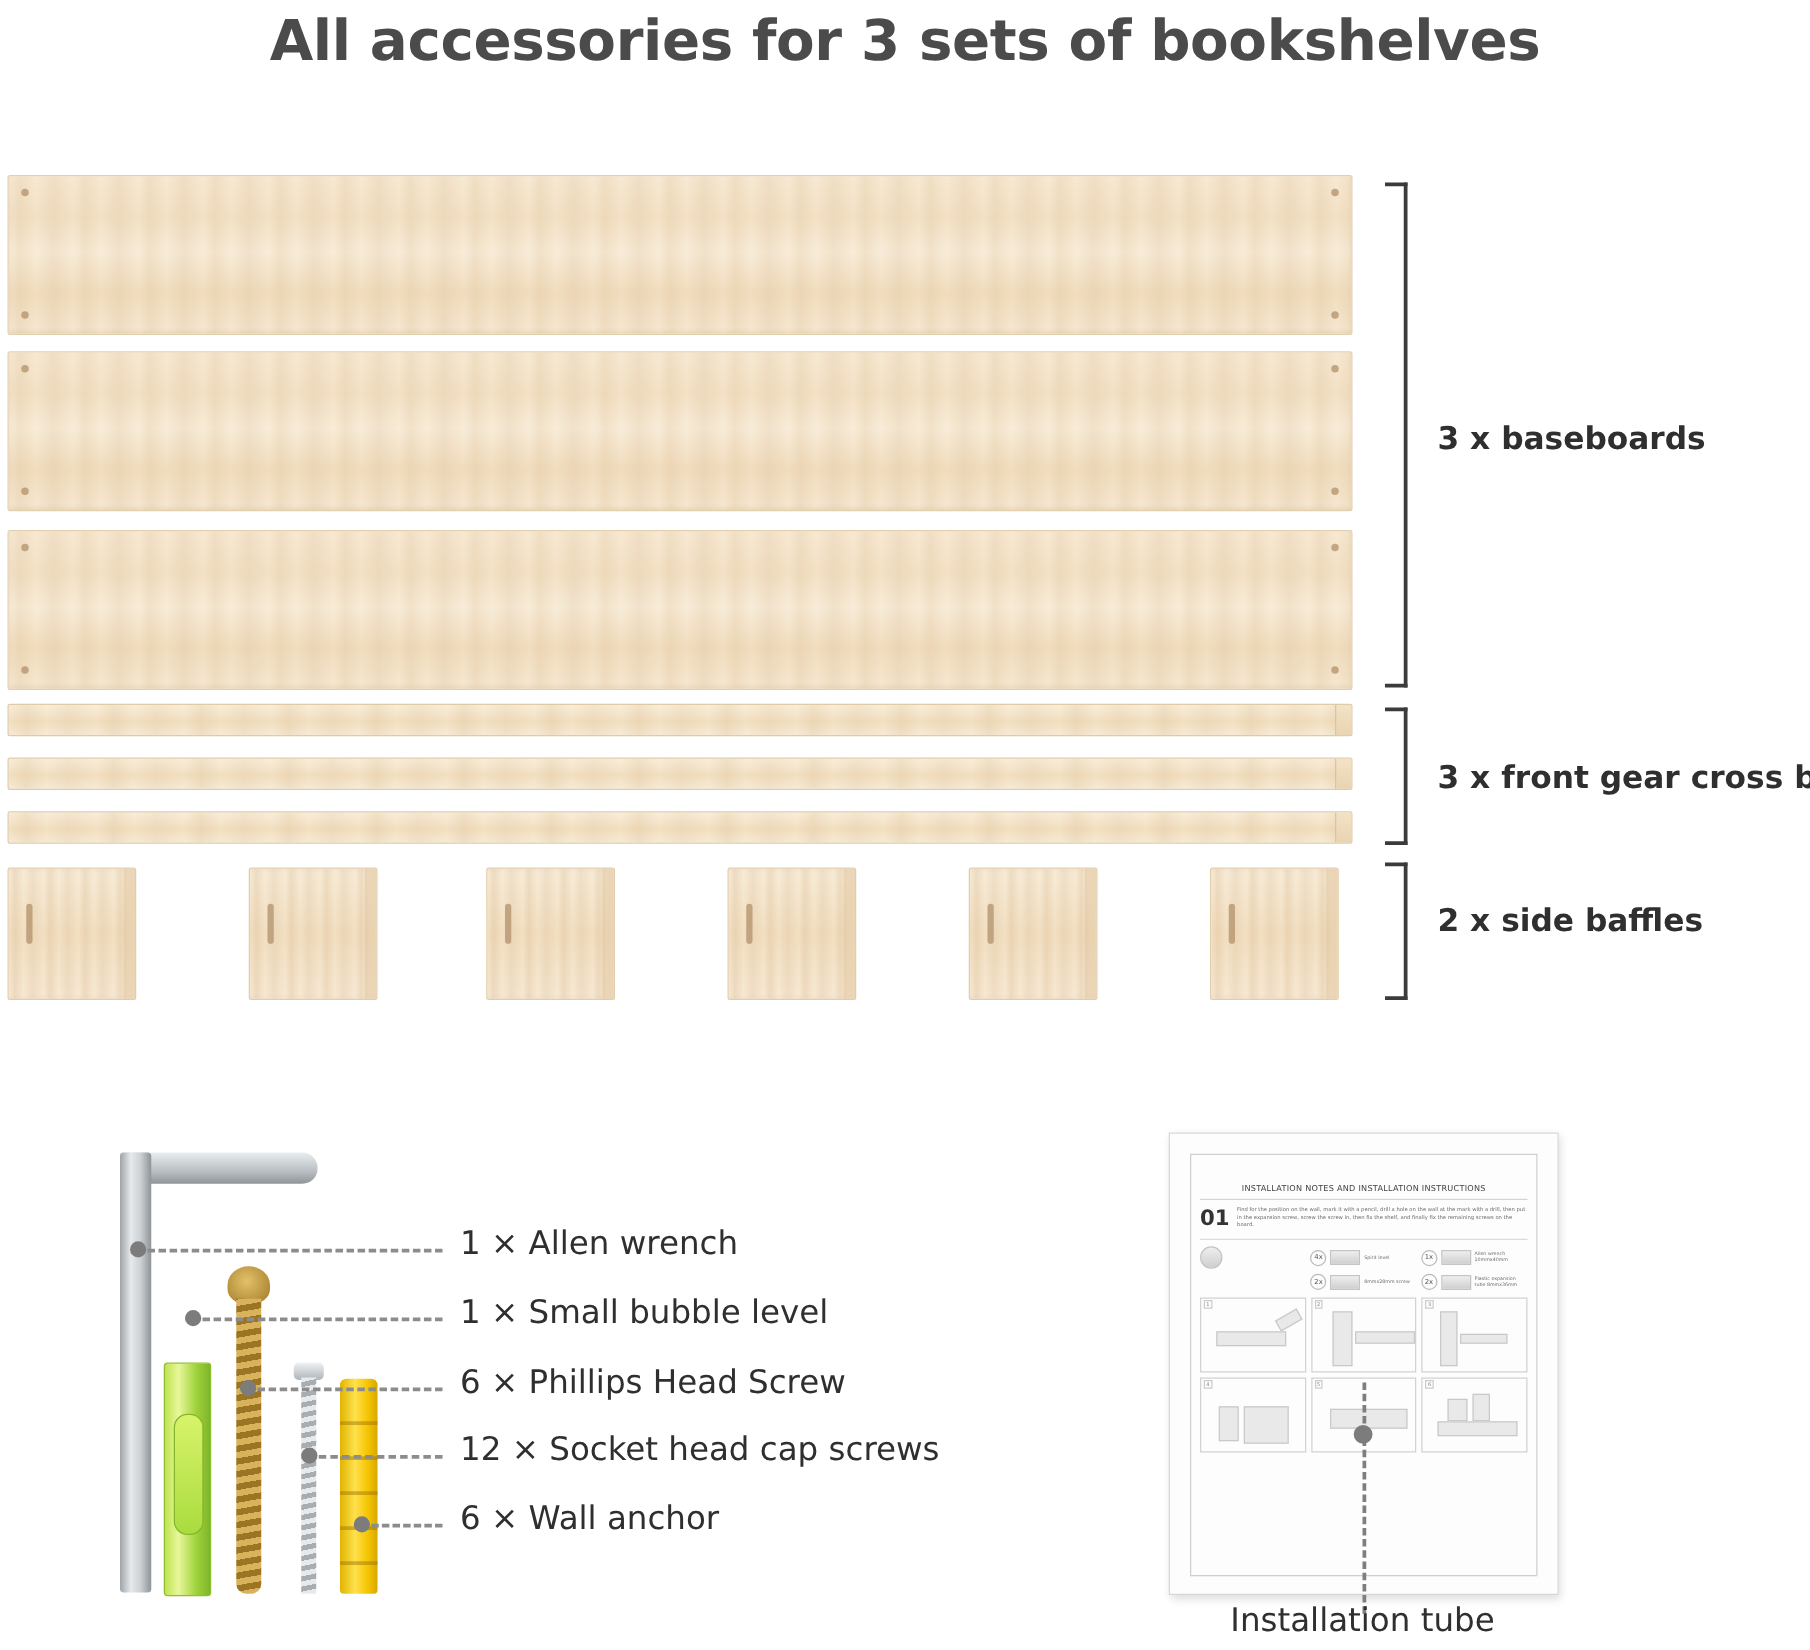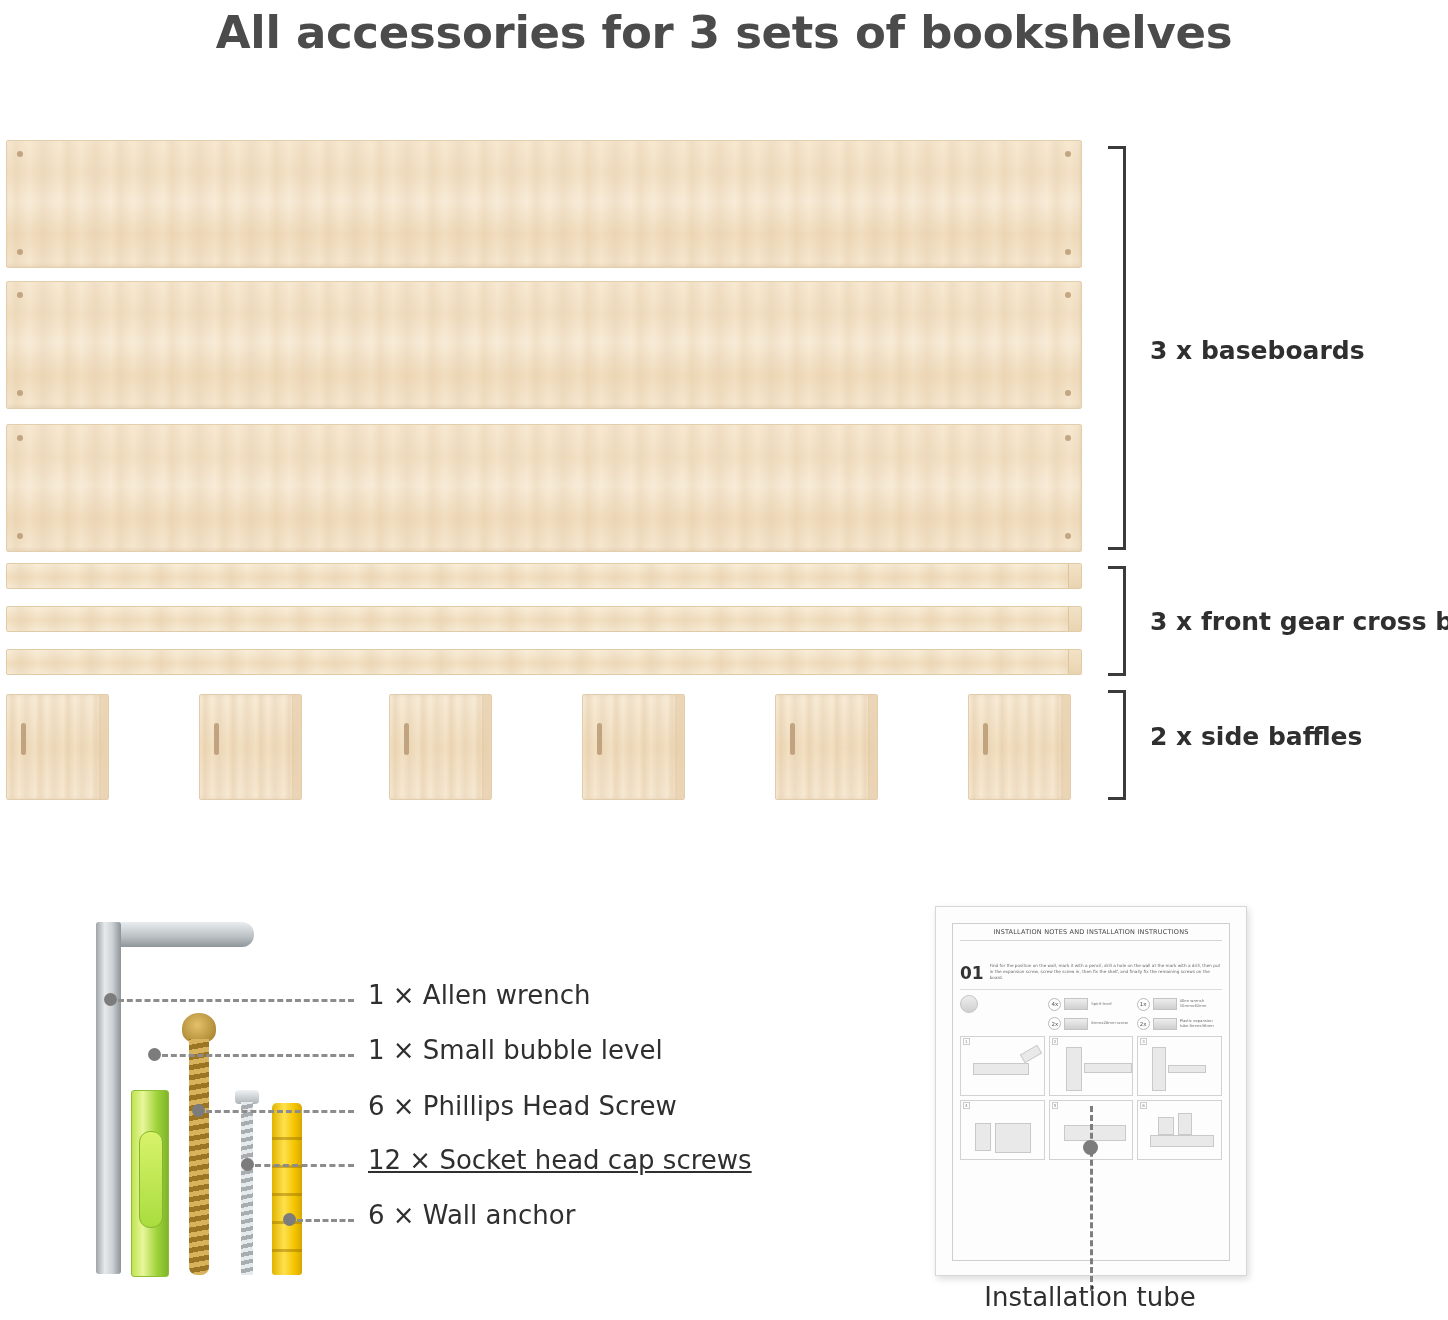--- a/index.html
+++ b/index.html
@@ -235,35 +235,35 @@
     left: 935px; top: 906px;
     width: 310px; height: 368px;
     background: #fdfdfd;
     border: 1px solid #d7d7d7;
     box-shadow: 2px 3px 7px rgba(0,0,0,0.14);
   }
   .sheet-inner {
     position: absolute;
     left: 16px; top: 16px; right: 16px; bottom: 14px;
     border: 1px solid #cfcfcf;
-    padding: 4px 7px;
+    padding: 23px 7px;
     box-sizing: border-box;
   }
   .sheet-title {
     font-size: 6.5px;
     text-align: center;
     color: #444;
     border-bottom: 1px solid #d5d5d5;
     padding-bottom: 4px;
     letter-spacing: .2px;
   }
   .sheet-step {
     display: flex;
     gap: 6px;
-    margin-top: 22px;
+    margin-top: 5px;
     align-items: flex-start;
   }
   .sheet-num {
     font-size: 17px;
     font-weight: bold;
     color: #333;
   }
   .sheet-text {
     font-size: 4.2px;
     line-height: 1.45;
@@ -450,21 +450,21 @@
 <div class="dot" style="left:148px; top:1048px;"></div>
 <div class="leader" style="left:162px; top:1054px; width:192px;"></div>
 <div class="hw-label" style="left:368px; top:1035px;">1 × Small bubble level</div>
 
 <div class="dot" style="left:192px; top:1104px;"></div>
 <div class="leader" style="left:206px; top:1110px; width:148px;"></div>
 <div class="hw-label" style="left:368px; top:1091px;">6 × Phillips Head Screw</div>
 
 <div class="dot" style="left:241px; top:1158px;"></div>
 <div class="leader" style="left:255px; top:1164px; width:99px;"></div>
-<div class="hw-label" style="left:368px; top:1145px;text-decoration:underline;">12 × Socket head cap screws</div>
+<div class="hw-label" style="left:368px; top:1145px;">12 × Socket head cap screws</div>
 
 <div class="dot" style="left:283px; top:1213px;"></div>
 <div class="leader" style="left:297px; top:1219px; width:57px;"></div>
 <div class="hw-label" style="left:368px; top:1200px;">6 × Wall anchor</div>
 
 <div class="sheet">
   <div class="sheet-inner">
     <div class="sheet-title">INSTALLATION NOTES AND INSTALLATION INSTRUCTIONS</div>
     <div class="sheet-step">
       <div class="sheet-num">01</div>

